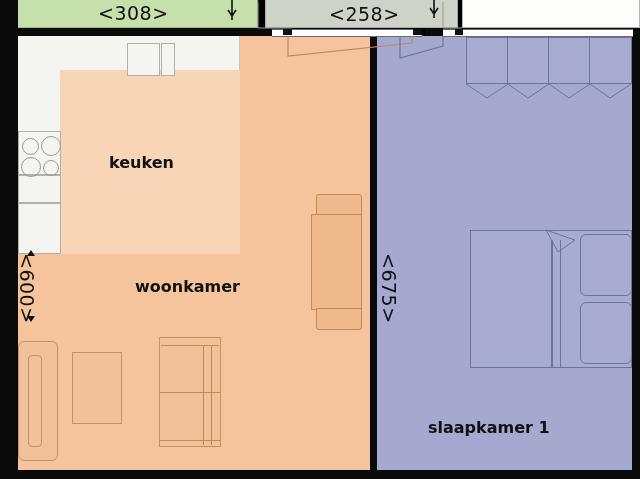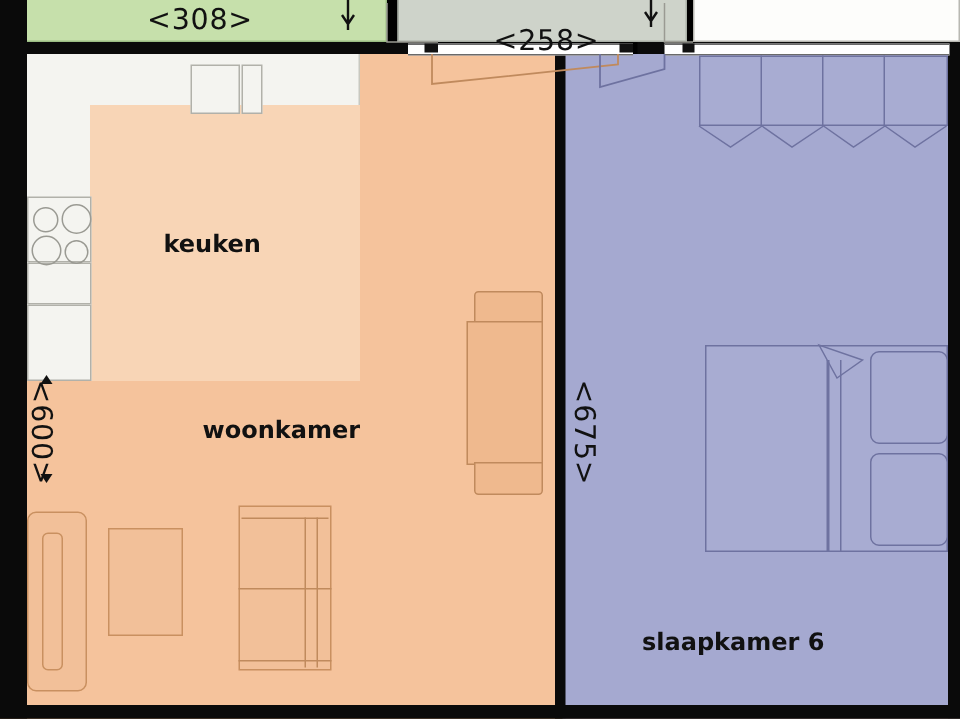--- a/index.html
+++ b/index.html
@@ -222,27 +222,27 @@
     <path d="M 434 0 L 434 18 M 430 8 L 434 14 L 438 8" fill="none" stroke="#111" stroke-width="1.6"></path>
 
     <path d="M 258 2 L 258 28 L 292 28" fill="none" stroke="#9a9a93" stroke-width="1"></path>
     <path d="M 443 2 L 443 28 L 462 28" fill="none" stroke="#9a9a93" stroke-width="1"></path>
 
     <path d="M 31 250 L 27 256 L 35 256 Z" fill="#111"></path>
     <path d="M 31 322 L 27 316 L 35 316 Z" fill="#111"></path>
   </svg>
 
   <div class="lbl dim" style="left:98px; top:2px;">&lt;308&gt;</div>
-  <div class="lbl dim" style="left:329px; top:16px;">&lt;258&gt;</div>
+  <div class="lbl dim" style="left:329px; top:3px;">&lt;258&gt;</div>
 
 
   <div class="lbl roomname" style="left:109px; top:153px;">keuken</div>
 
   <div class="lbl roomname" style="left:135px; top:277px;">woonkamer</div>
 
 
-  <div class="lbl roomname" style="left:428px; top:418px;">slaapkamer 6</div>
+  <div class="lbl roomname" style="left:428px; top:418px;">slaapkamer 1</div>
 
   <div class="lbl dim-v" style="left:38px; top:253px; transform: rotate(90deg);">&lt;600&gt;</div>
 
   <div class="lbl dim-v" style="left:400px; top:253px; transform: rotate(90deg);">&lt;675&gt;</div>
 
 </div>
 
 </body></html>

